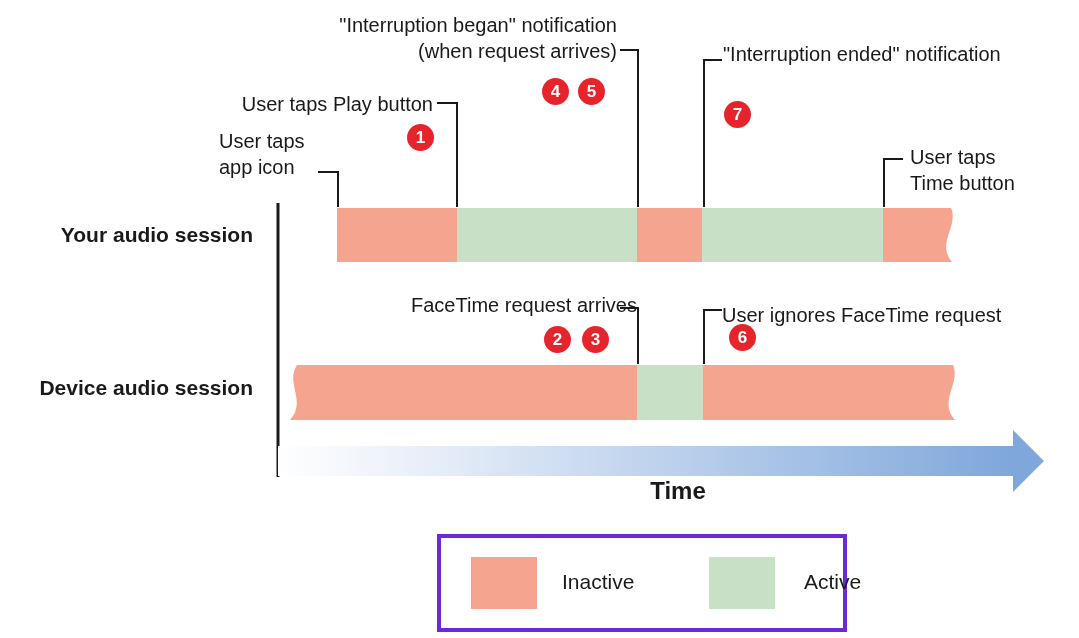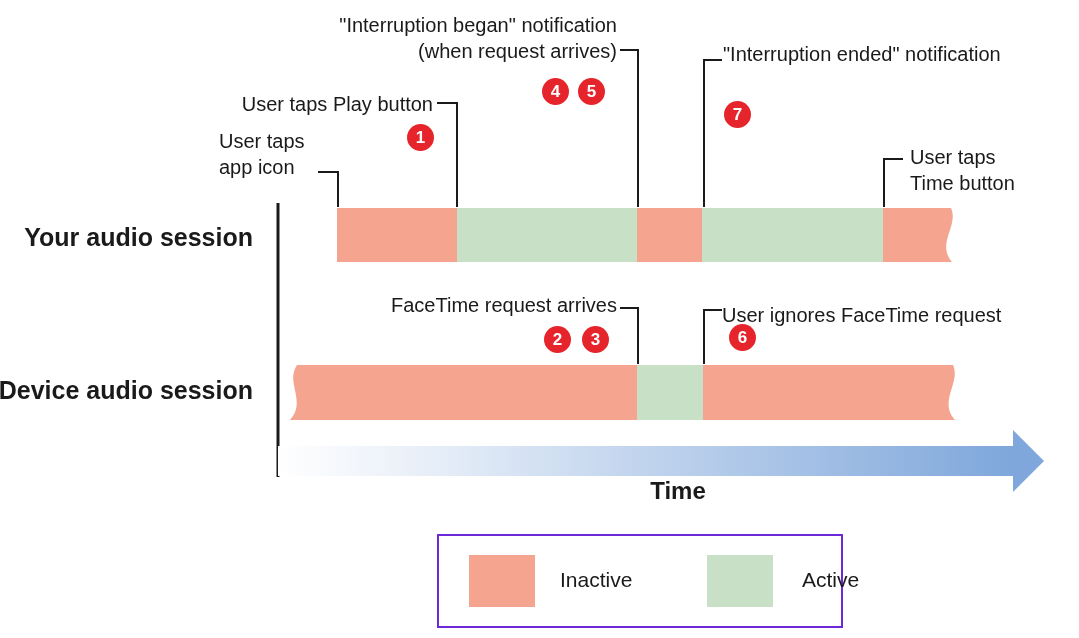--- a/index.html
+++ b/index.html
@@ -15,21 +15,21 @@
   .shapes { position: absolute; left: 0; top: 0; }
   .lbl {
     position: absolute;
     font-size: 20px;
     line-height: 26px;
     white-space: nowrap;
   }
   .right { text-align: right; }
   .row-label {
     position: absolute;
-    font-size: 25px;
+    font-size: 21px;
     font-weight: bold;
     white-space: nowrap;
   }
   .badge {
     position: absolute;
     width: 27px;
     height: 27px;
     border-radius: 50%;
     background: #e6242b;
     color: #ffffff;
@@ -65,35 +65,35 @@
     text-align: center;
     font-size: 24px;
     font-weight: bold;
   }
   .legend {
     position: absolute;
     left: 437px;
     top: 534px;
     width: 402px;
     height: 90px;
-    border: 2px solid #6d28d9;
+    border: 4px solid #6d28d9;
     background: #ffffff;
   }
   .swatch { position: absolute; top: 19px; width: 66px; height: 52px; }
   .sw-inactive { left: 30px; background: #f5a48f; }
   .sw-active { left: 268px; background: #c8e0c5; }
   .legend-label { position: absolute; top: 32px; font-size: 21px; }
   .ll-inactive { left: 121px; }
   .ll-active { left: 363px; }
   #lbl-began    { right: 462px; top: 12px; }
   #lbl-play     { right: 646px; top: 91px; }
   #lbl-appicon  { left: 219px;  top: 128px; }
   #lbl-ended    { left: 723px;  top: 41px; }
   #lbl-stop     { left: 910px;  top: 144px; }
-  #lbl-facetime { right: 462px; top: 292px; }
+  #lbl-facetime { right: 442px; top: 292px; }
   #lbl-ignores  { left: 722px;  top: 286px; margin-top: 16px; }
   #row-your     { right: 826px; top: 223px; }
   #row-device   { right: 826px; top: 376px; }
   #b1 { left: 407px; top: 124px; }
   #b2 { left: 544px; top: 326px; }
   #b3 { left: 582px; top: 326px; }
   #b4 { left: 542px; top: 78px; }
   #b5 { left: 578px; top: 78px; }
   #b6 { left: 729px; top: 324px; }
   #b7 { left: 724px; top: 101px; }

